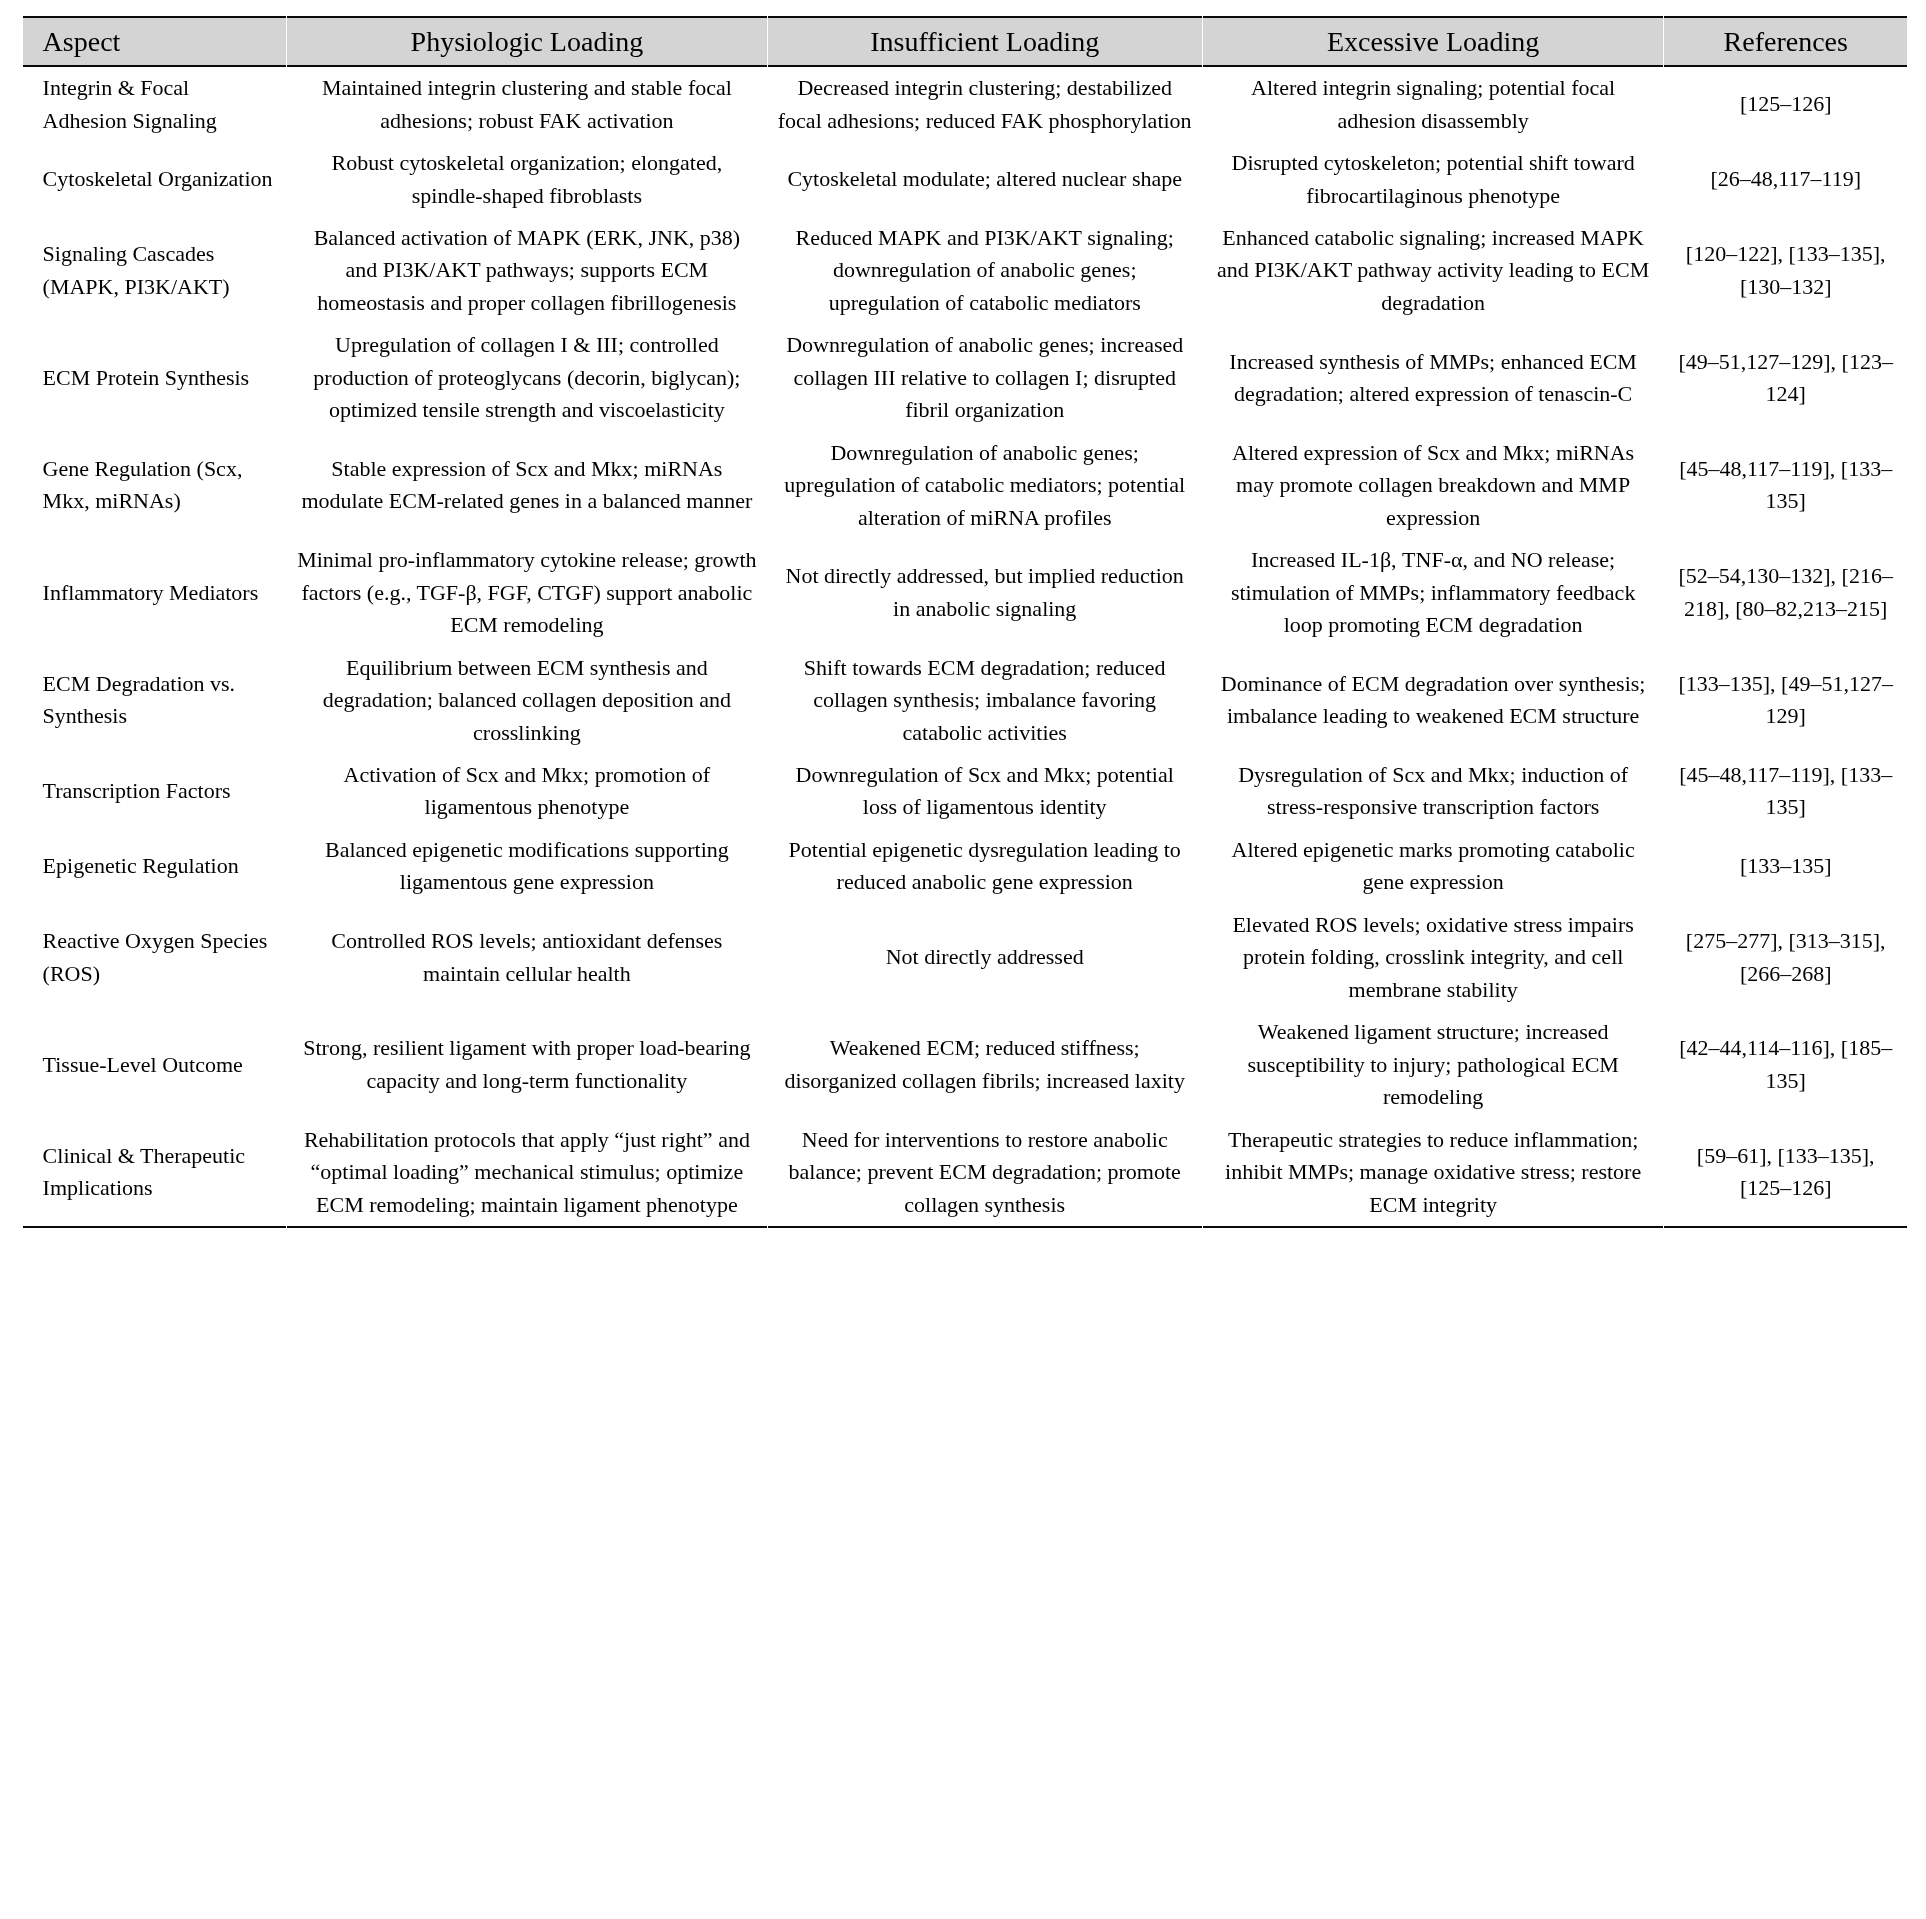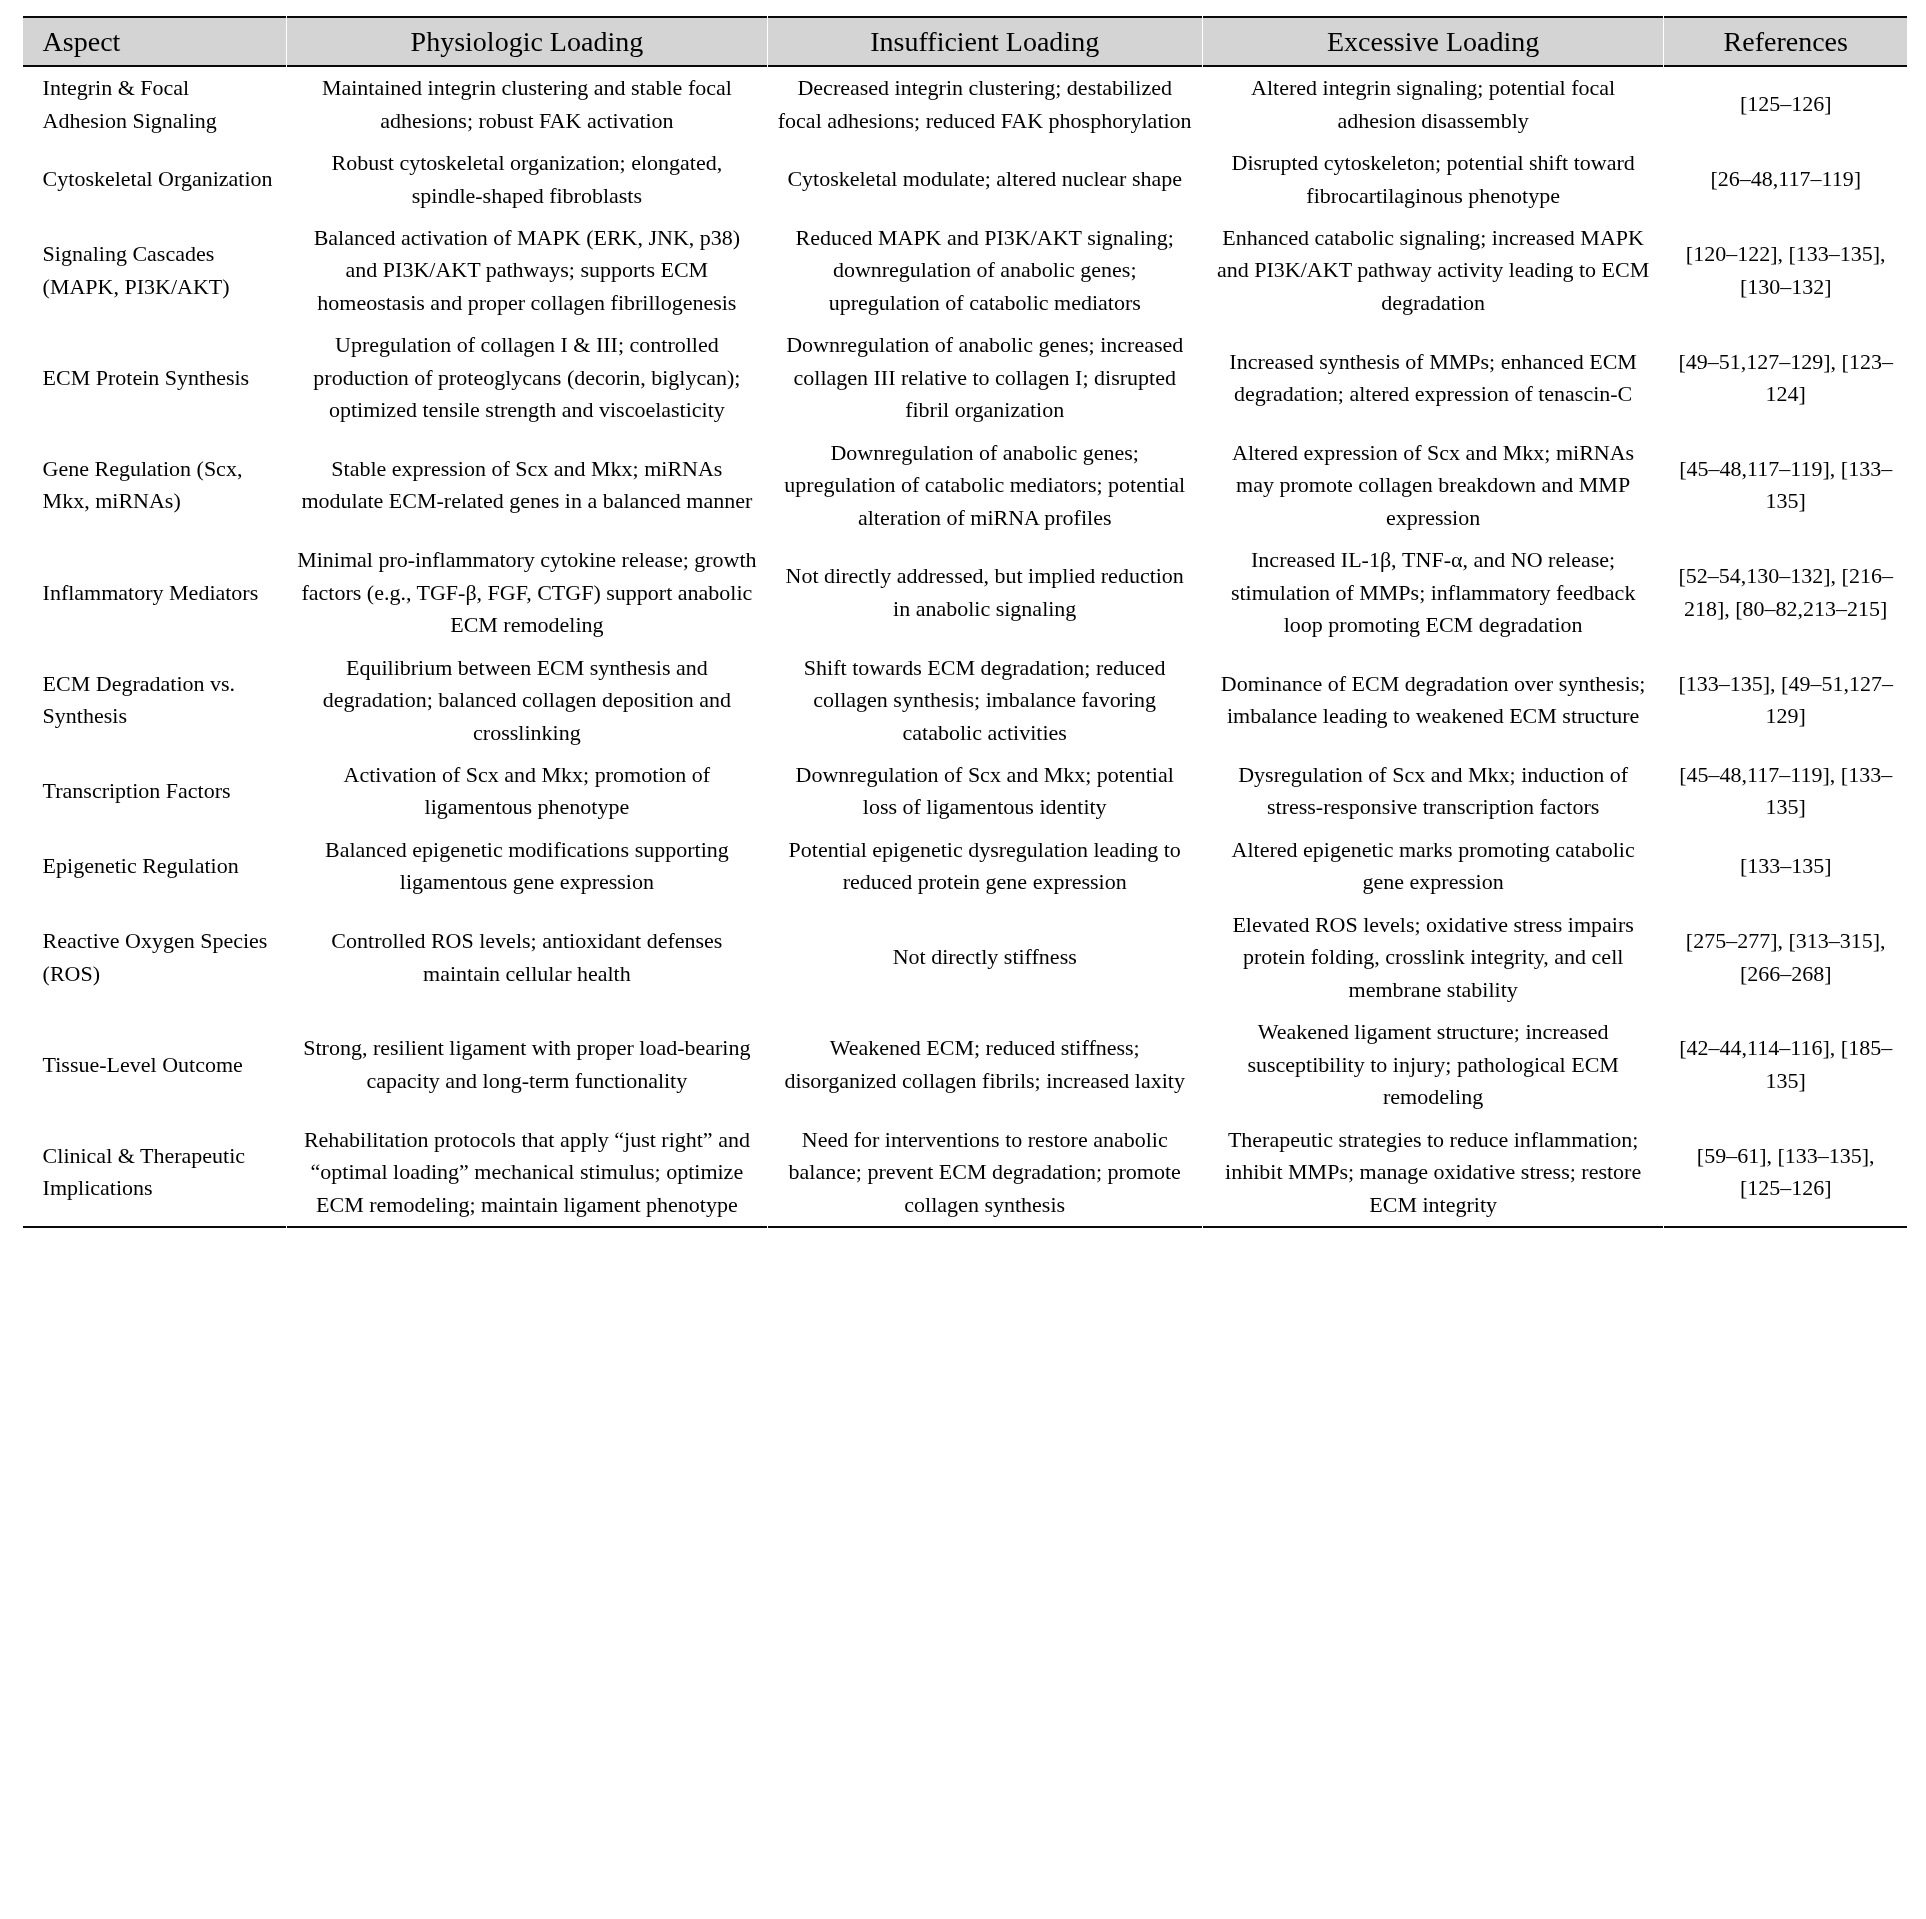--- a/index.html
+++ b/index.html
@@ -130,28 +130,28 @@
       <tr>
         <td class="aspect-cell">Transcription Factors</td>
         <td>Activation of Scx and Mkx; promotion of ligamentous phenotype</td>
         <td>Downregulation of Scx and Mkx; potential loss of ligamentous identity</td>
         <td>Dysregulation of Scx and Mkx; induction of stress-responsive transcription factors</td>
         <td class="refs-cell">[45–48,117–119], [133–135]</td>
       </tr>
       <tr>
         <td class="aspect-cell">Epigenetic Regulation</td>
         <td>Balanced epigenetic modifications supporting ligamentous gene expression</td>
-        <td>Potential epigenetic dysregulation leading to reduced protein gene expression</td>
+        <td>Potential epigenetic dysregulation leading to reduced anabolic gene expression</td>
         <td>Altered epigenetic marks promoting catabolic gene expression</td>
         <td class="refs-cell">[133–135]</td>
       </tr>
       <tr>
         <td class="aspect-cell">Reactive Oxygen Species (ROS)</td>
         <td>Controlled ROS levels; antioxidant defenses maintain cellular health</td>
-        <td>Not directly stiffness</td>
+        <td>Not directly addressed</td>
         <td>Elevated ROS levels; oxidative stress impairs protein folding, crosslink integrity, and cell membrane stability</td>
         <td class="refs-cell">[275–277], [313–315], [266–268]</td>
       </tr>
       <tr>
         <td class="aspect-cell">Tissue-Level Outcome</td>
         <td>Strong, resilient ligament with proper load-bearing capacity and long-term functionality</td>
         <td>Weakened ECM; reduced stiffness; disorganized collagen fibrils; increased laxity</td>
         <td>Weakened ligament structure; increased susceptibility to injury; pathological ECM remodeling</td>
         <td class="refs-cell">[42–44,114–116], [185–135]</td>
       </tr>

